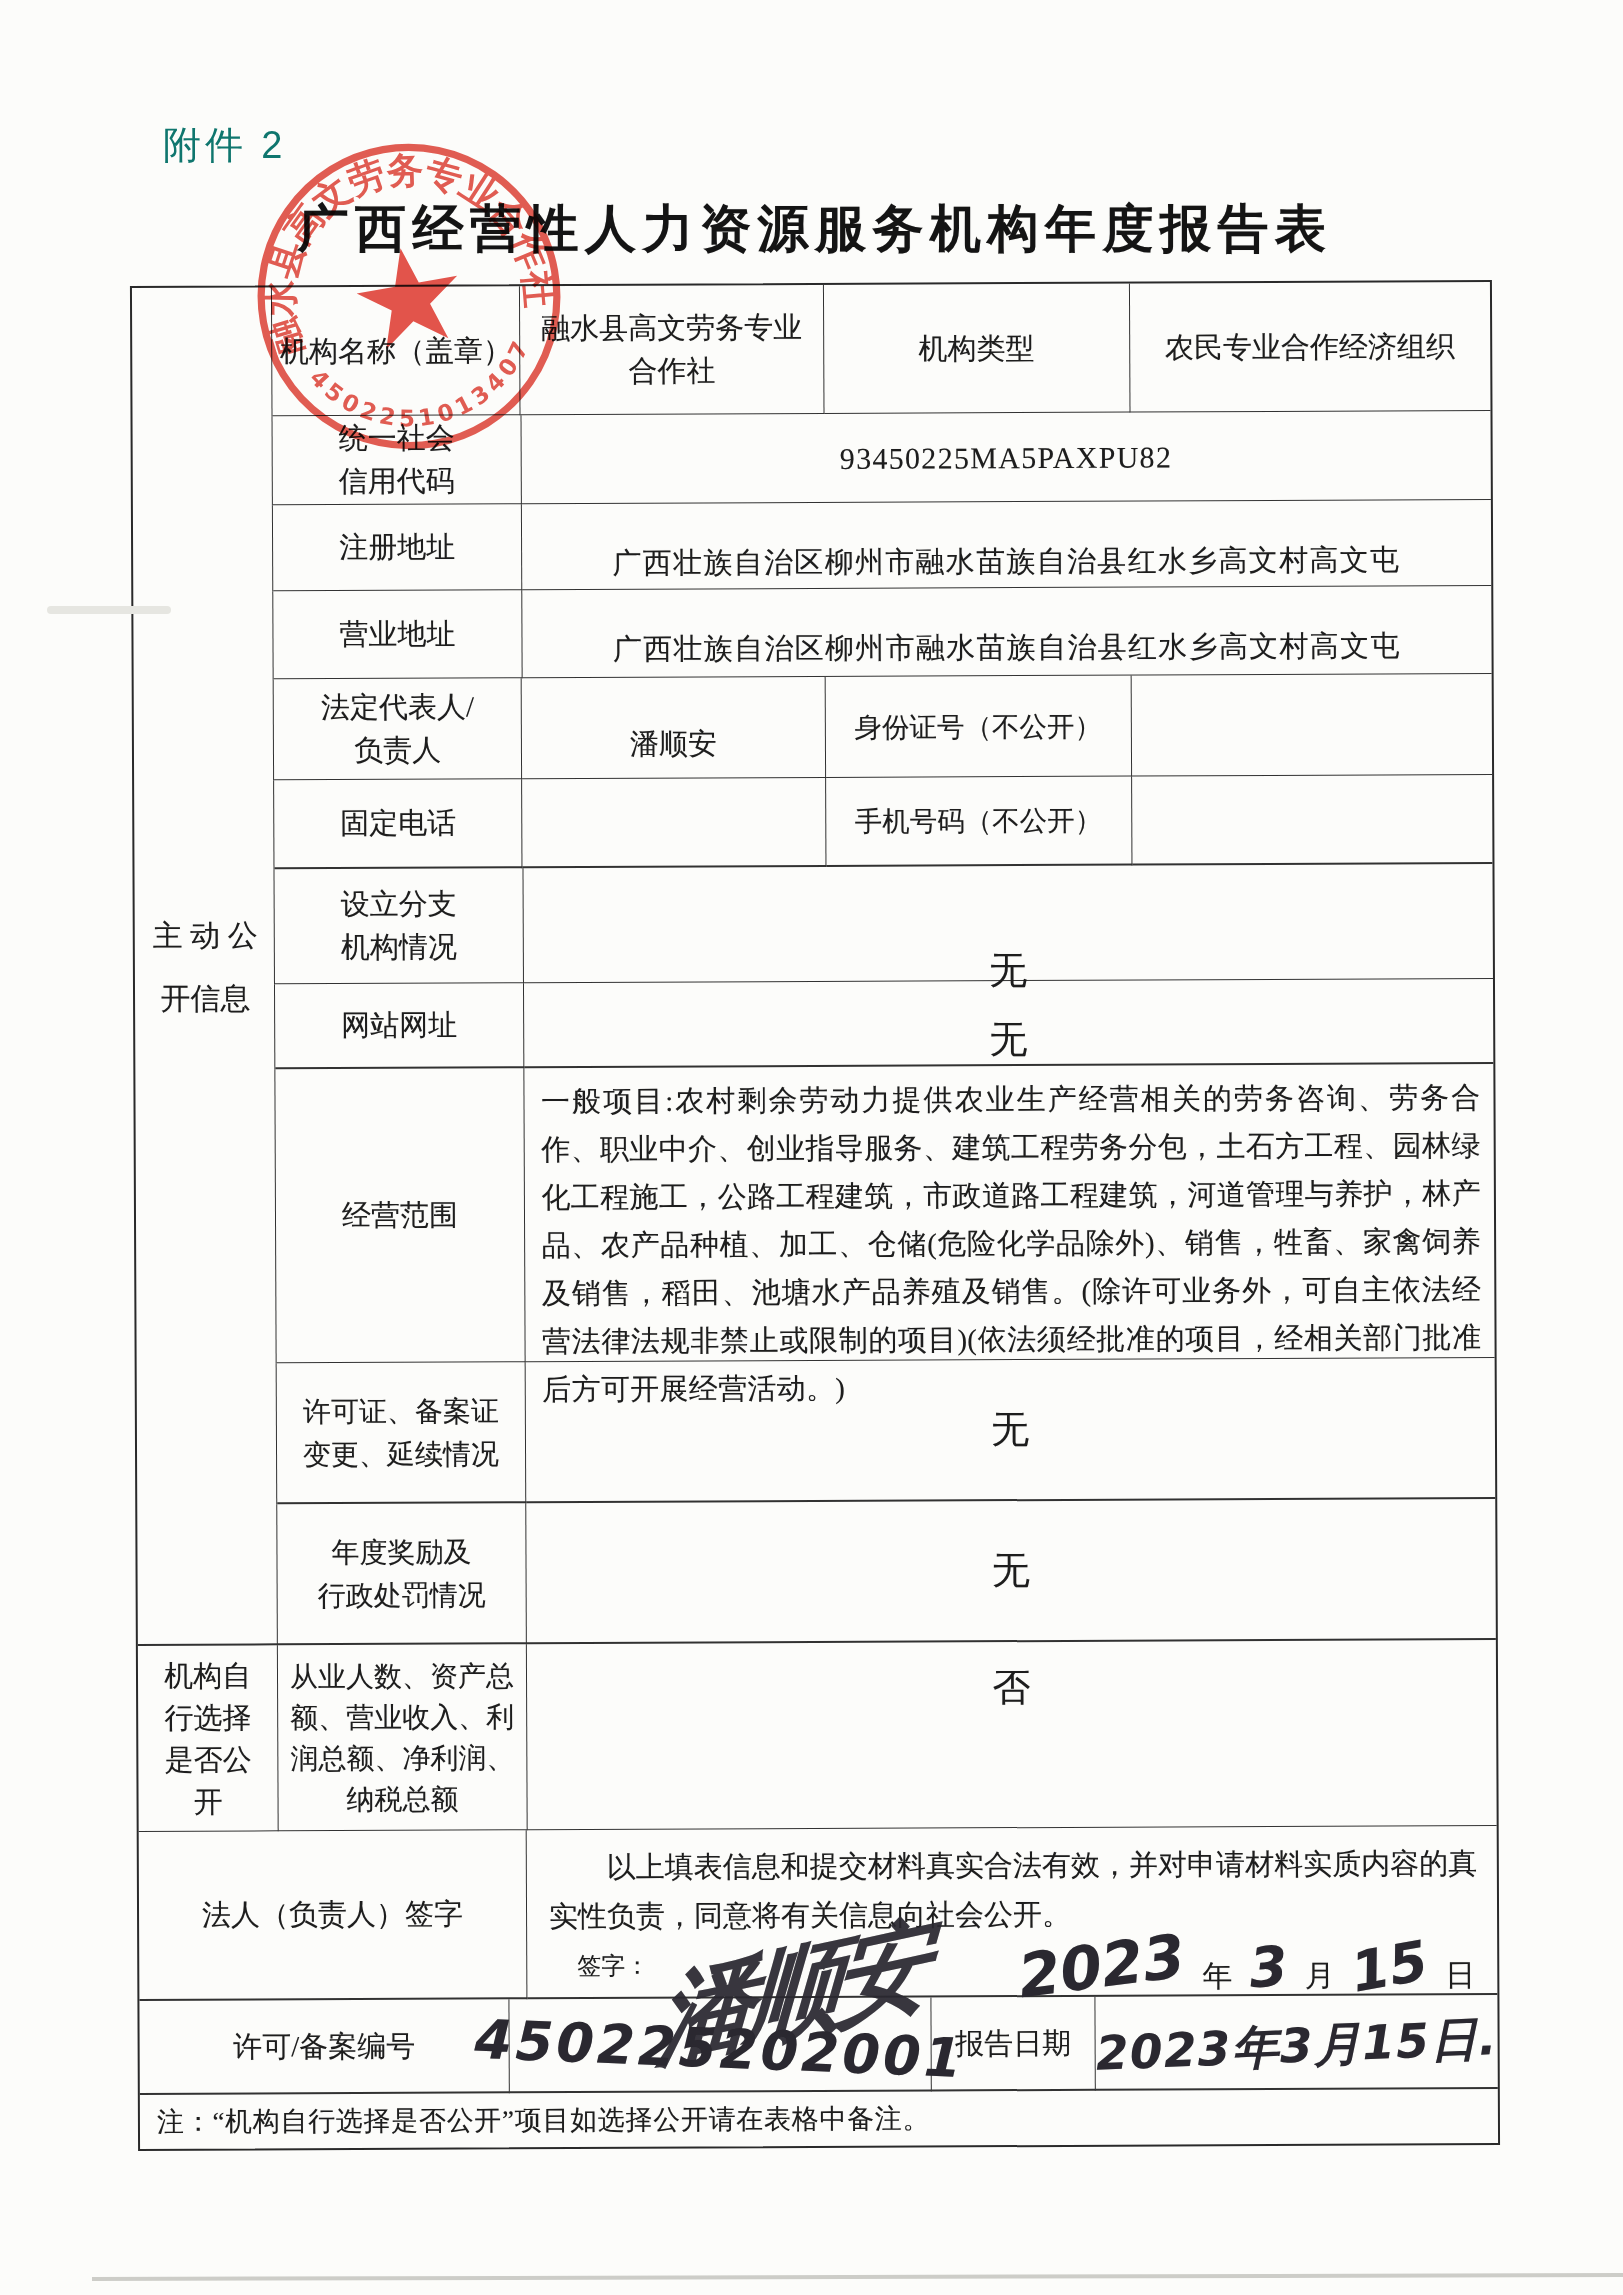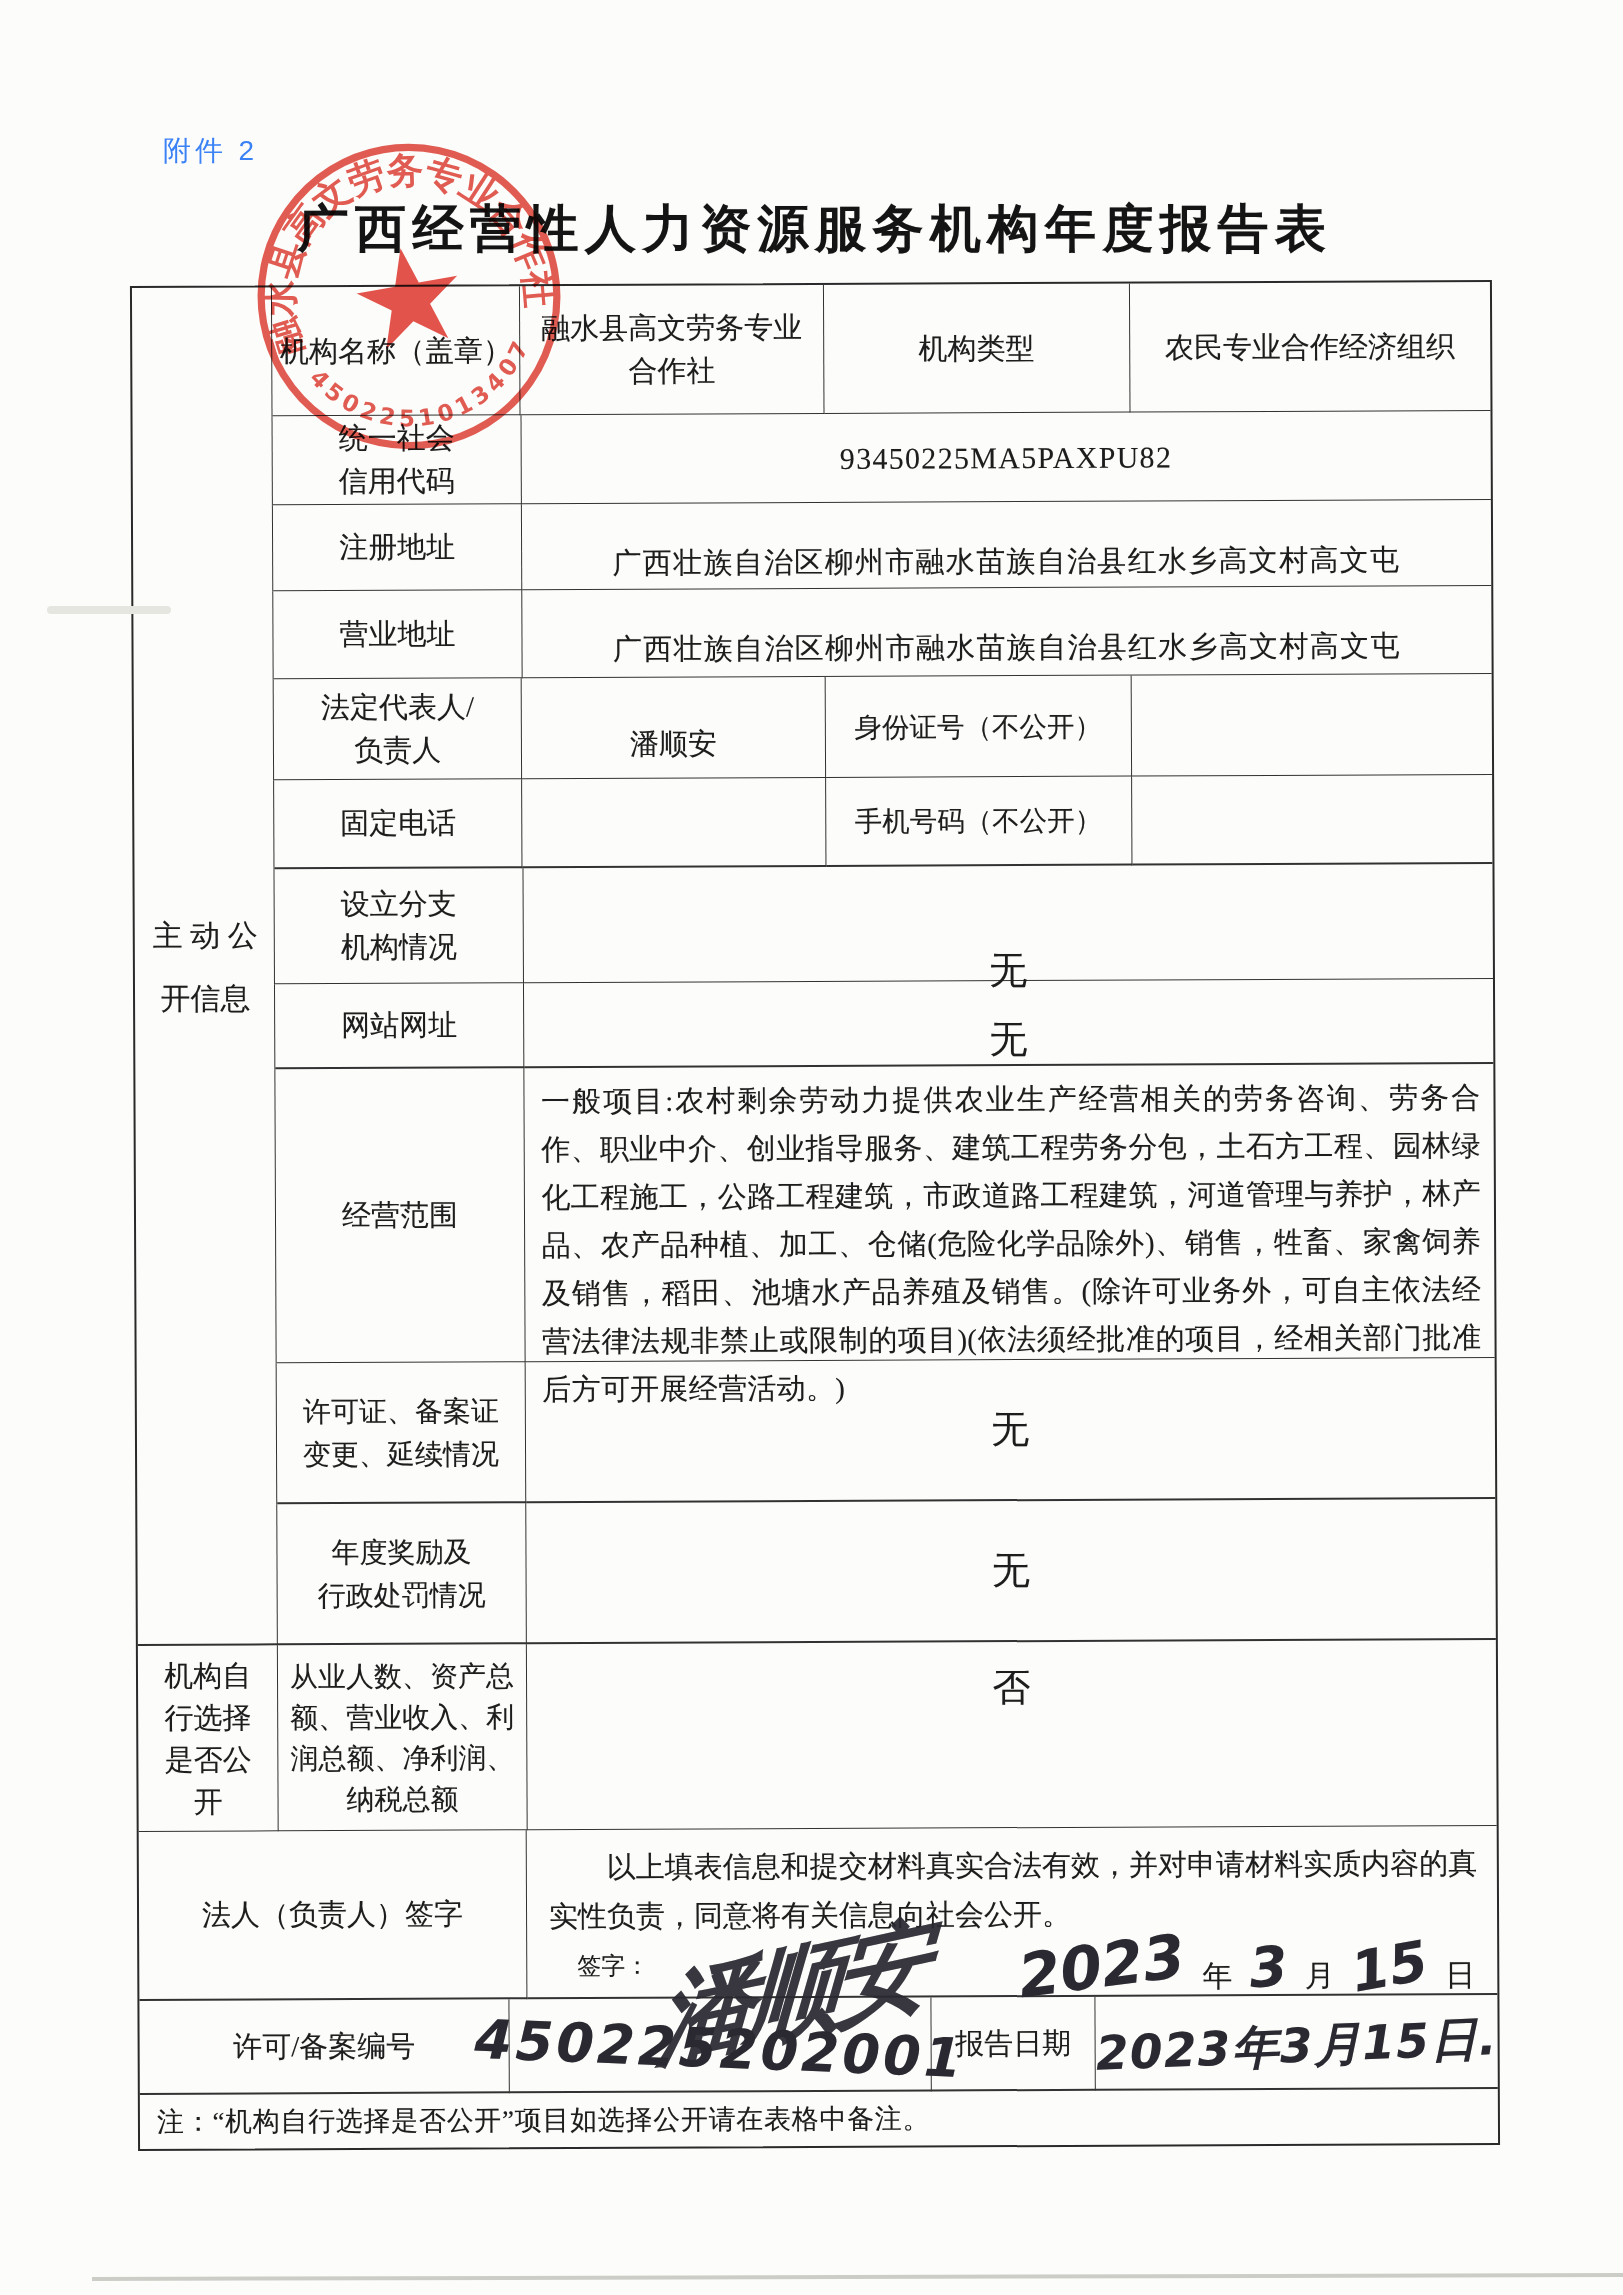--- a/index.html
+++ b/index.html
@@ -1,22 +1,22 @@
 <!DOCTYPE html>
 <html style="font-size:10.5px"><head>
 <meta charset="utf-8">
 <style>
   html,body{margin:0;padding:0;background:#9a9a9a;}
   .sheet{
     position:relative; width:1623px; height:2295px; background:#fcfcfa;
     font-family:"Liberation Serif","DejaVu Serif",serif; color:#1d1d1d; overflow:hidden;
   }
   .attach{
-    position:absolute; left:163px; top:132px; font-size:28px;
-    font-family:"Liberation Sans","DejaVu Sans",sans-serif; color:#3b82f6; letter-spacing:3.9px;
+    position:absolute; left:163px; top:120px; font-size:38px;
+    font-family:"Liberation Sans","DejaVu Sans",sans-serif; color:#0f766e; letter-spacing:3.9px;
   }
   .title{
     position:absolute; left:134px; top:195px; width:1362px; text-align:center;
     font-family:"Liberation Sans","DejaVu Sans",sans-serif; font-weight:700;
     font-size:51px; letter-spacing:6.5px; color:#141414;
     text-shadow:0 0 0.7px rgba(0,0,0,.35);
   }
   
   .tbl{
     position:absolute; left:134px; top:283px; width:1362px;

